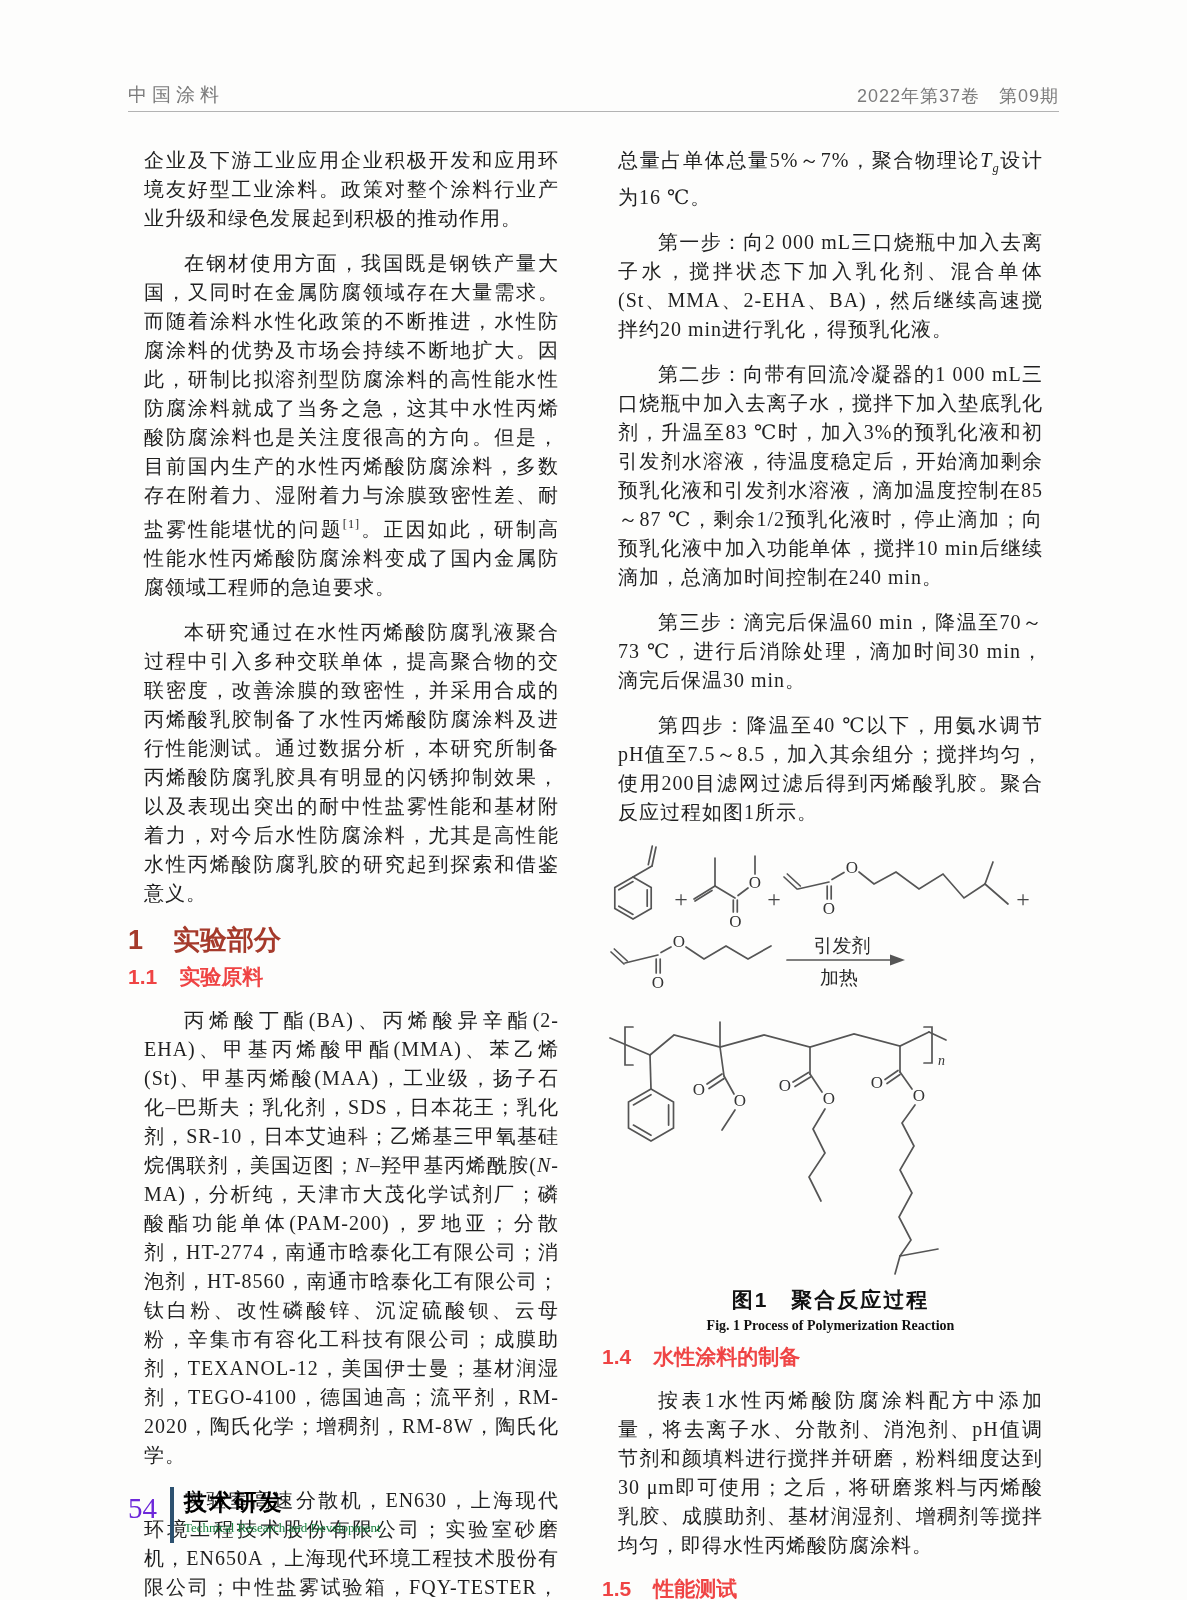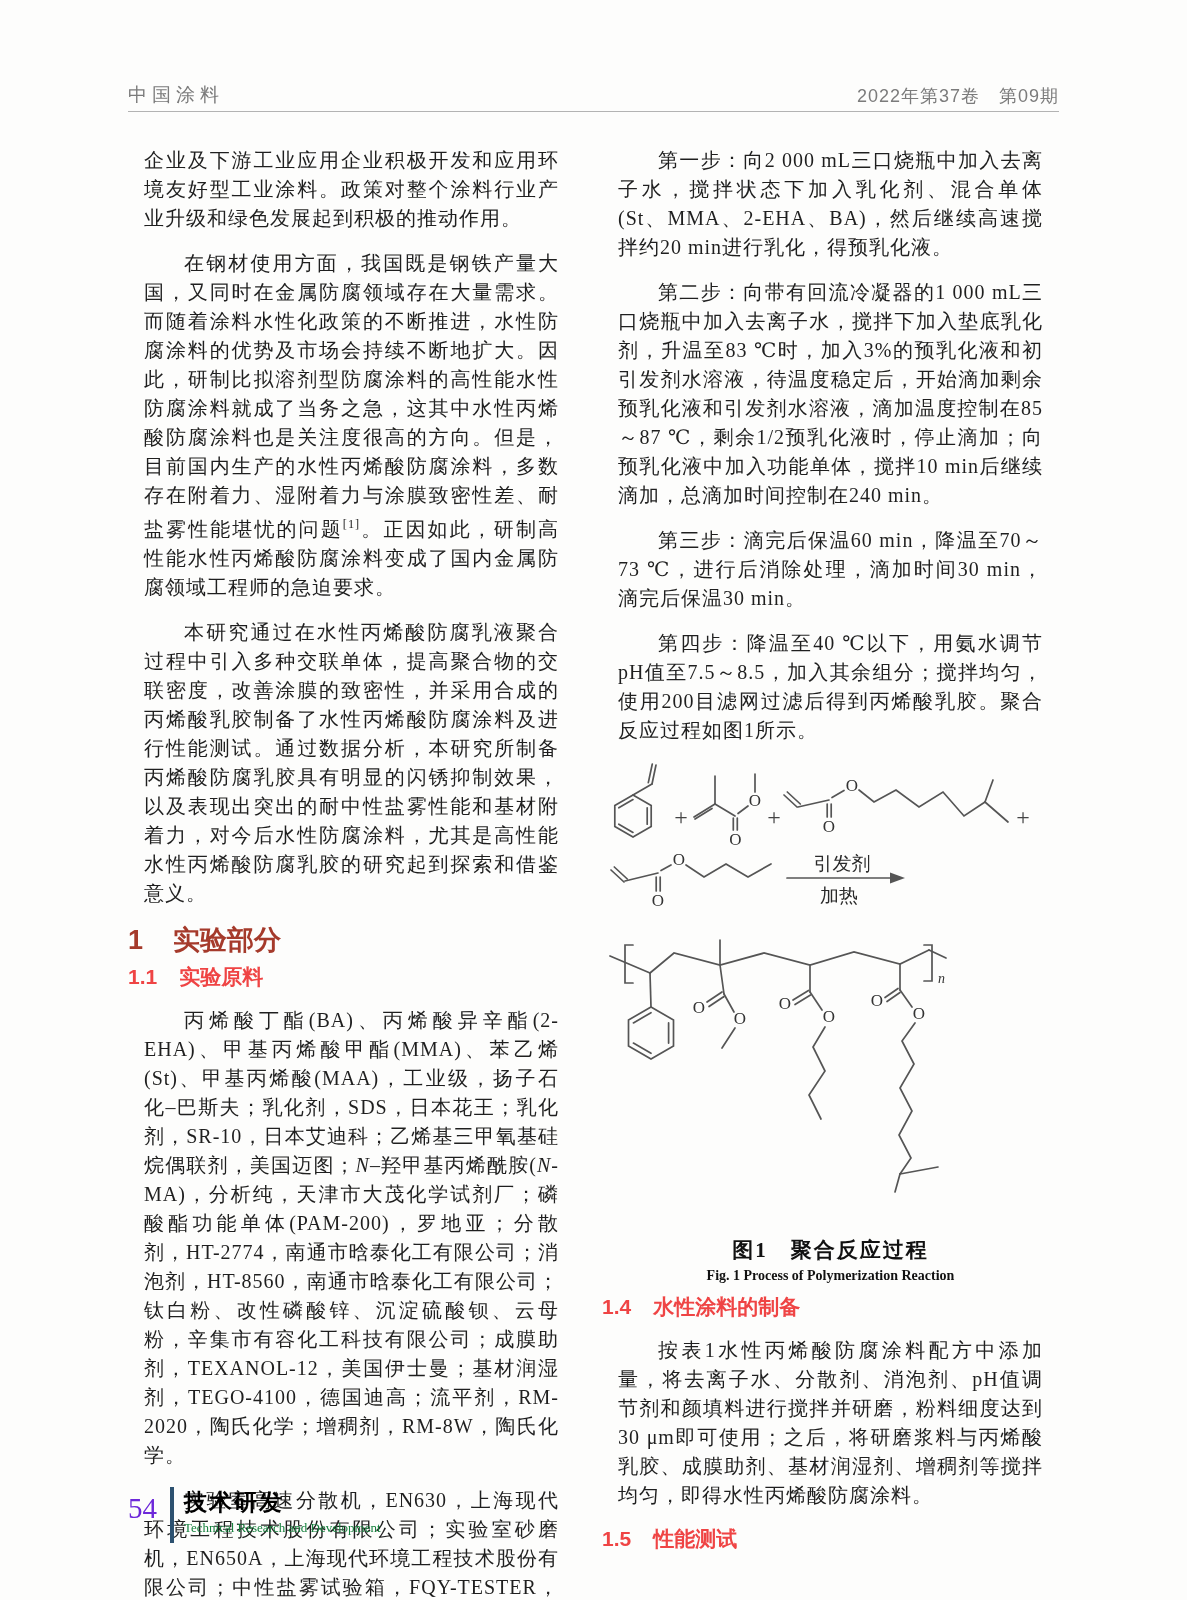--- a/index.html
+++ b/index.html
@@ -34,22 +34,22 @@
   .h2block .hnum { margin-right:22px; }
 
   
   .scheme { display:block; margin:2px 0 0 0; }
   .scheme line, .scheme polyline, .scheme polygon.ring { stroke:#555555; stroke-width:1.7; fill:none; stroke-linecap:round; }
   .scheme polygon.ahead { fill:#555555; stroke:none; }
   .scheme text.atom { font-family:"Liberation Serif","DejaVu Serif",serif; font-size:17px; fill:#333333; text-anchor:middle; }
   .scheme text.plus { font-family:"Liberation Serif","DejaVu Serif",serif; font-size:24px; fill:#444444; text-anchor:middle; }
   .scheme text.cjk { font-family:"Liberation Sans","DejaVu Sans",sans-serif; font-size:19px; fill:#2a2a2a; text-anchor:middle; }
   .scheme text.rep { font-family:"Liberation Serif","DejaVu Serif",serif; font-size:14px; font-style:italic; fill:#333333; }
-  .fig-caption-zh { font-family:Liberation Serif, serif; font-weight:bold;
-    font-size:21px; line-height:28px; text-align:center; color:#111111; letter-spacing:2px;margin-top:32px; }
+  .fig-caption-zh { font-family:Liberation Sans, sans-serif; font-weight:bold;
+    font-size:21px; line-height:28px; text-align:center; color:#111111; letter-spacing:2px; }
   .fig-caption-en { font-family:"Liberation Serif","DejaVu Serif",serif; font-weight:bold;
     font-size:14px; line-height:24px; text-align:center; color:#111111; }
 
   
   .page-num { position:absolute; left:128px; top:1492px; font-family:"Liberation Serif","DejaVu Serif",serif;
     font-size:29px; color:#6d28d9; }
   .footer-bar { position:absolute; left:170px; top:1487px; width:4px; height:56px; background:#2d5170; }
   .footer-zh { position:absolute; left:184px; top:1487px; font-family:"Liberation Sans","DejaVu Sans",sans-serif;
     font-size:23px; font-weight:bold; color:#000000; letter-spacing:2px; }
   .footer-en { position:absolute; left:184px; top:1520px; font-family:"Liberation Serif","DejaVu Serif",serif;
@@ -80,20 +80,21 @@
 
     <p class="ind">实验室高速分散机，EN630，上海现代环境工程技术股份有限公司；实验室砂磨机，EN650A，上海现代环境工程技术股份有限公司；中性盐雾试验箱，FQY-TESTER，上海天辰现代环境技术有限公司；电热鼓风干燥箱，DHG-9140A，北京神泰伟业仪器设备有限公司；百格刀，BYK A-523，深圳三诺仪器。</p>
 
     <div class="h2block">
       <span class="hnum">1.3</span><span>乳胶合成</span>
     </div>
     <p class="ind">在乳液聚合配方中，设定乳化剂占单体总量5%（质量分数，后同），引发剂占单体总量0.4%，交联单体</p>
   </div>
 
   <div class="col col-right">
+    <p><span>总量占单体总量5%～7%，聚合物理论</span><i>T</i><sub>g</sub><span>设计为16 ℃。</span></p>
     <p class="ind">第一步：向2 000 mL三口烧瓶中加入去离子水，搅拌状态下加入乳化剂、混合单体(St、MMA、2-EHA、BA)，然后继续高速搅拌约20 min进行乳化，得预乳化液。</p>
     <p class="ind">第二步：向带有回流冷凝器的1 000 mL三口烧瓶中加入去离子水，搅拌下加入垫底乳化剂，升温至83 ℃时，加入3%的预乳化液和初引发剂水溶液，待温度稳定后，开始滴加剩余预乳化液和引发剂水溶液，滴加温度控制在85～87 ℃，剩余1/2预乳化液时，停止滴加；向预乳化液中加入功能单体，搅拌10 min后继续滴加，总滴加时间控制在240 min。</p>
     <p class="ind">第三步：滴完后保温60 min，降温至70～73 ℃，进行后消除处理，滴加时间30 min，滴完后保温30 min。</p>
     <p class="ind">第四步：降温至40 ℃以下，用氨水调节pH值至7.5～8.5，加入其余组分；搅拌均匀，使用200目滤网过滤后得到丙烯酸乳胶。聚合反应过程如图1所示。</p>
 
     <svg class="scheme" width="457" height="443" viewBox="0 0 457 443">
 
       <g>
         <polygon class="ring" points="31,34 49.2,44.5 49.2,65.5 31,76 12.8,65.5 12.8,44.5"></polygon>
         <line x1="45.2" y1="46.8" x2="45.2" y2="63.2"></line>

